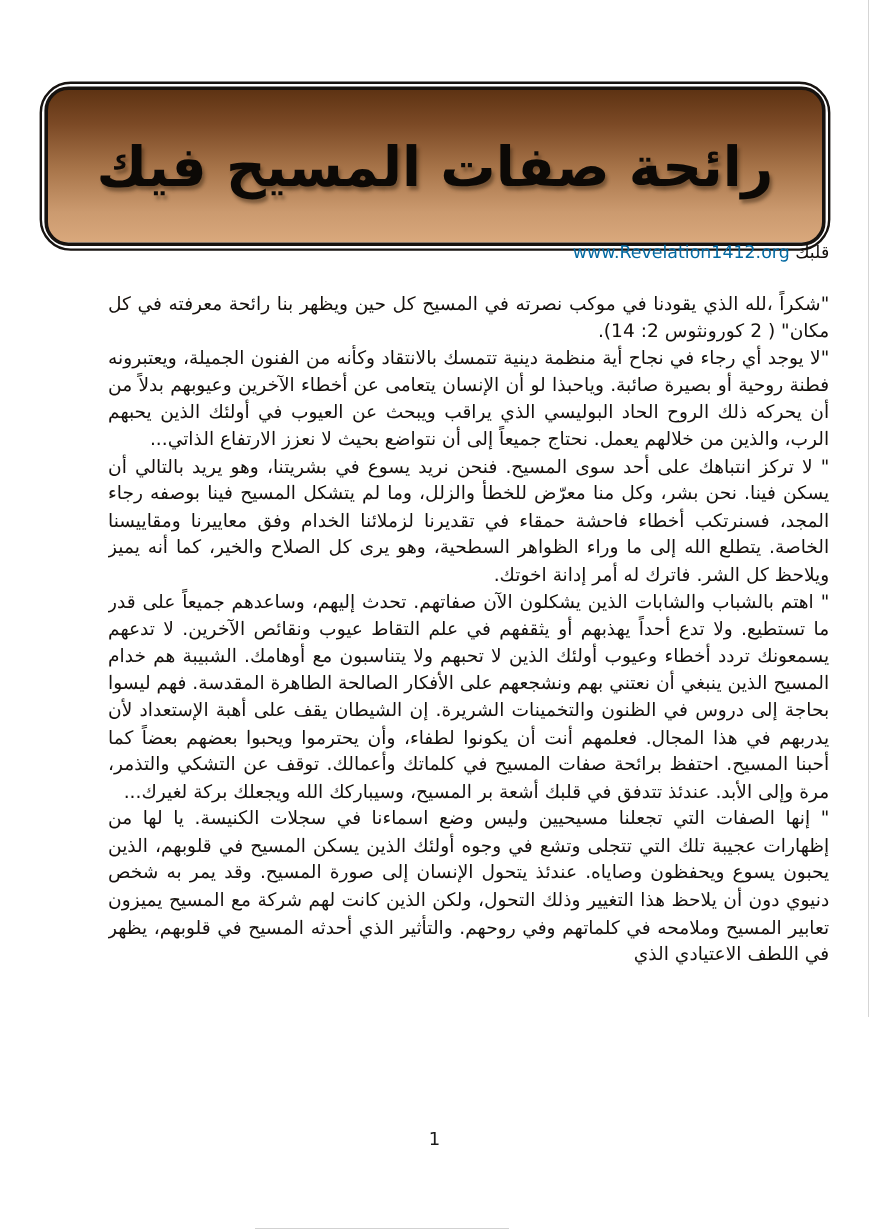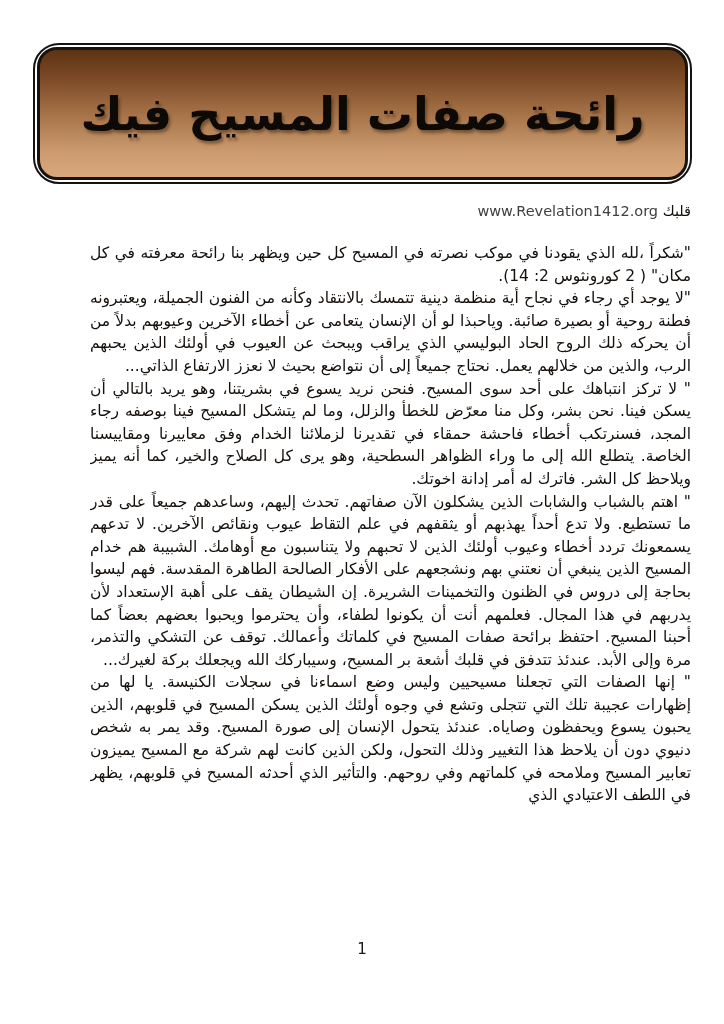--- a/index.html
+++ b/index.html
@@ -6,21 +6,21 @@
   .page {
     position:relative;
     width:724px; height:1024px;
     margin:0 auto;
     background:#ffffff;
     font-family:"DejaVu Sans", sans-serif;
     overflow:hidden;
   }
   
   .banner-outer {
-    position:absolute; left:33px; top:43px;
+    position:absolute; left:33px; top:68px;
     width:659px; height:141px;
     box-sizing:border-box;
     border:2px solid #171310;
     border-radius:26px;
     padding:2px;
     background:#ffffff;
   }
   .banner-inner {
     width:100%; height:100%;
     box-sizing:border-box;
@@ -75,21 +75,21 @@
 <div class="page">
 
   <div class="banner-outer">
     <div class="banner-inner">
       <div class="banner-title">رائحة صفات المسيح فيك</div>
     </div>
   </div>
 
   <div class="issuer">
     <span>قلبك</span>
-    <a href="#" id="issuer-link" style="color: #404040; margin-left: 37px;">www.Revelation1412.org</a>
+    <a href="#" id="issuer-link" style="color: #0369a1; margin-left: 37px;">www.Revelation1412.org</a>
   </div>
 
   <div class="body-text">
       <p>"شكراً ،لله الذي يقودنا في موكب نصرته في المسيح كل حين ويظهر بنا رائحة معرفته في كل مكان" ( 2 كورونثوس 2: 14).</p>
       <p>"لا يوجد أي رجاء في نجاح أية منظمة دينية تتمسك بالانتقاد وكأنه من الفنون الجميلة، ويعتبرونه فطنة روحية أو بصيرة صائبة. وياحبذا لو أن الإنسان يتعامى عن أخطاء الآخرين وعيوبهم بدلاً من أن يحركه ذلك الروح الحاد البوليسي الذي يراقب ويبحث عن العيوب في أولئك الذين يحبهم الرب، والذين من خلالهم يعمل. نحتاج جميعاً إلى أن نتواضع بحيث لا نعزز الارتفاع الذاتي...</p>
       <p>" لا تركز انتباهك على أحد سوى المسيح. فنحن نريد يسوع في بشريتنا، وهو يريد بالتالي أن يسكن فينا. نحن بشر، وكل منا معرّض للخطأ والزلل، وما لم يتشكل المسيح فينا بوصفه رجاء المجد، فسنرتكب أخطاء فاحشة حمقاء في تقديرنا لزملائنا الخدام وفق معاييرنا ومقاييسنا الخاصة. يتطلع الله إلى ما وراء الظواهر السطحية، وهو يرى كل الصلاح والخير، كما أنه يميز ويلاحظ كل الشر. فاترك له أمر إدانة اخوتك.</p>
       <p>" اهتم بالشباب والشابات الذين يشكلون الآن صفاتهم. تحدث إليهم، وساعدهم جميعاً على قدر ما تستطيع. ولا تدع أحداً يهذبهم أو يثقفهم في علم التقاط عيوب ونقائص الآخرين. لا تدعهم يسمعونك تردد أخطاء وعيوب أولئك الذين لا تحبهم ولا يتناسبون مع أوهامك. الشبيبة هم خدام المسيح الذين ينبغي أن نعتني بهم ونشجعهم على الأفكار الصالحة الطاهرة المقدسة. فهم ليسوا بحاجة إلى دروس في الظنون والتخمينات الشريرة. إن الشيطان يقف على أهبة الإستعداد لأن يدربهم في هذا المجال. فعلمهم أنت أن يكونوا لطفاء، وأن يحترموا ويحبوا بعضهم بعضاً كما أحبنا المسيح. احتفظ برائحة صفات المسيح في كلماتك وأعمالك. توقف عن التشكي والتذمر، مرة وإلى الأبد. عندئذ تتدفق في قلبك أشعة بر المسيح، وسيباركك الله ويجعلك بركة لغيرك...</p>
       <p>" إنها الصفات التي تجعلنا مسيحيين وليس وضع اسماءنا في سجلات الكنيسة. يا لها من إظهارات عجيبة تلك التي تتجلى وتشع في وجوه أولئك الذين يسكن المسيح في قلوبهم، الذين يحبون يسوع ويحفظون وصاياه. عندئذ يتحول الإنسان إلى صورة المسيح. وقد يمر به شخص دنيوي دون أن يلاحظ هذا التغيير وذلك التحول، ولكن الذين كانت لهم شركة مع المسيح يميزون تعابير المسيح وملامحه في كلماتهم وفي روحهم. والتأثير الذي أحدثه المسيح في قلوبهم، يظهر في اللطف الاعتيادي الذي</p>
     </div>
 

